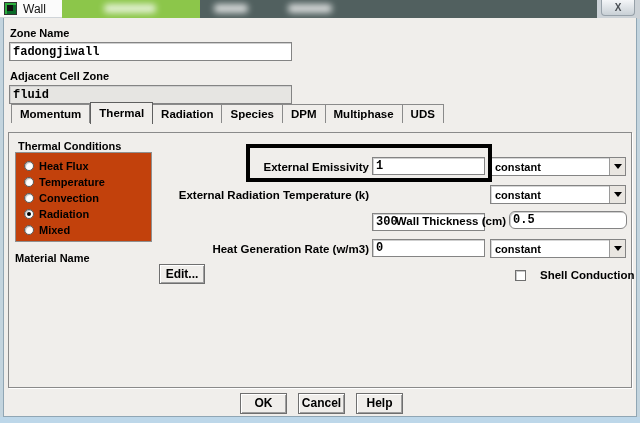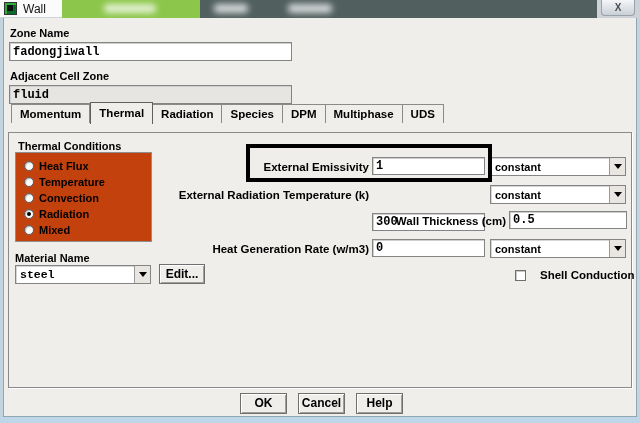--- a/index.html
+++ b/index.html
@@ -157,38 +157,32 @@
     <div class="lbl rlabel" style="left:150px; top:171px; width:215px; font-size:11.5px;">External Radiation Temperature (k)</div>
     <input class="tfield" style="left: 368px; top: 167px; width: 113px; height: 18px; margin-top: 28px;" value="300">
     <div class="combo" style="left:486px; top:167px; width:136px;">
       <span class="val">constant</span>
       <span class="arrow-btn">
           <span class="tri-down"></span>
         </span>
     </div>
 
     <div class="lbl rlabel" style="left:302px; top:197px; width:200px; font-size:11.5px;">Wall Thickness (cm)</div>
-    <input class="tfield" style="left: 505px; top: 193px; width: 118px; height: 18px;" value="0.5">
+    <input class="tfield" style="left: 505px; top: 193px; width: 118px; height: 18px; border-radius: 6px;" value="0.5">
 
     <div class="lbl rlabel" style="left:150px; top:225px; width:215px; font-size:11.5px;">Heat Generation Rate (w/m3)</div>
     <input class="tfield" style="left: 368px; top: 221px; width: 113px; height: 18px;" value="0">
     <div class="combo" style="left:486px; top:221px; width:136px;">
       <span class="val">constant</span>
       <span class="arrow-btn">
           <span class="tri-down"></span>
         </span>
     </div>
 
     <div class="lbl" style="left:11px; top:234px;text-align:right;">Material Name</div>
-    <div class="combo" style="left:11px; top:247px; width:136px;">
-      <span class="val" style="font-family:'Liberation Mono','DejaVu Sans Mono',monospace; font-size:11.5px;">steel</span>
-      <span class="arrow-btn">
-          <span class="tri-down"></span>
-        </span>
-    </div>
     <div class="btn" style="left:155px; top:246px; width:46px; height:20px; line-height:18px;">Edit...</div>
 
     <div class="checkrow" style="left:511px; top:251px;">
       <span class="checkbox"></span>
       <span class="check-label">Shell Conduction</span>
     </div>
 
     <div class="btn" style="left:236px; top:375px; width:47px; height:21px; line-height:19px;text-align:center;">OK</div>
     <div class="btn" style="left:294px; top:375px; width:47px; height:21px; line-height:19px;">Cancel</div>
     <div class="btn" style="left:352px; top:375px; width:47px; height:21px; line-height:19px;">Help</div>

